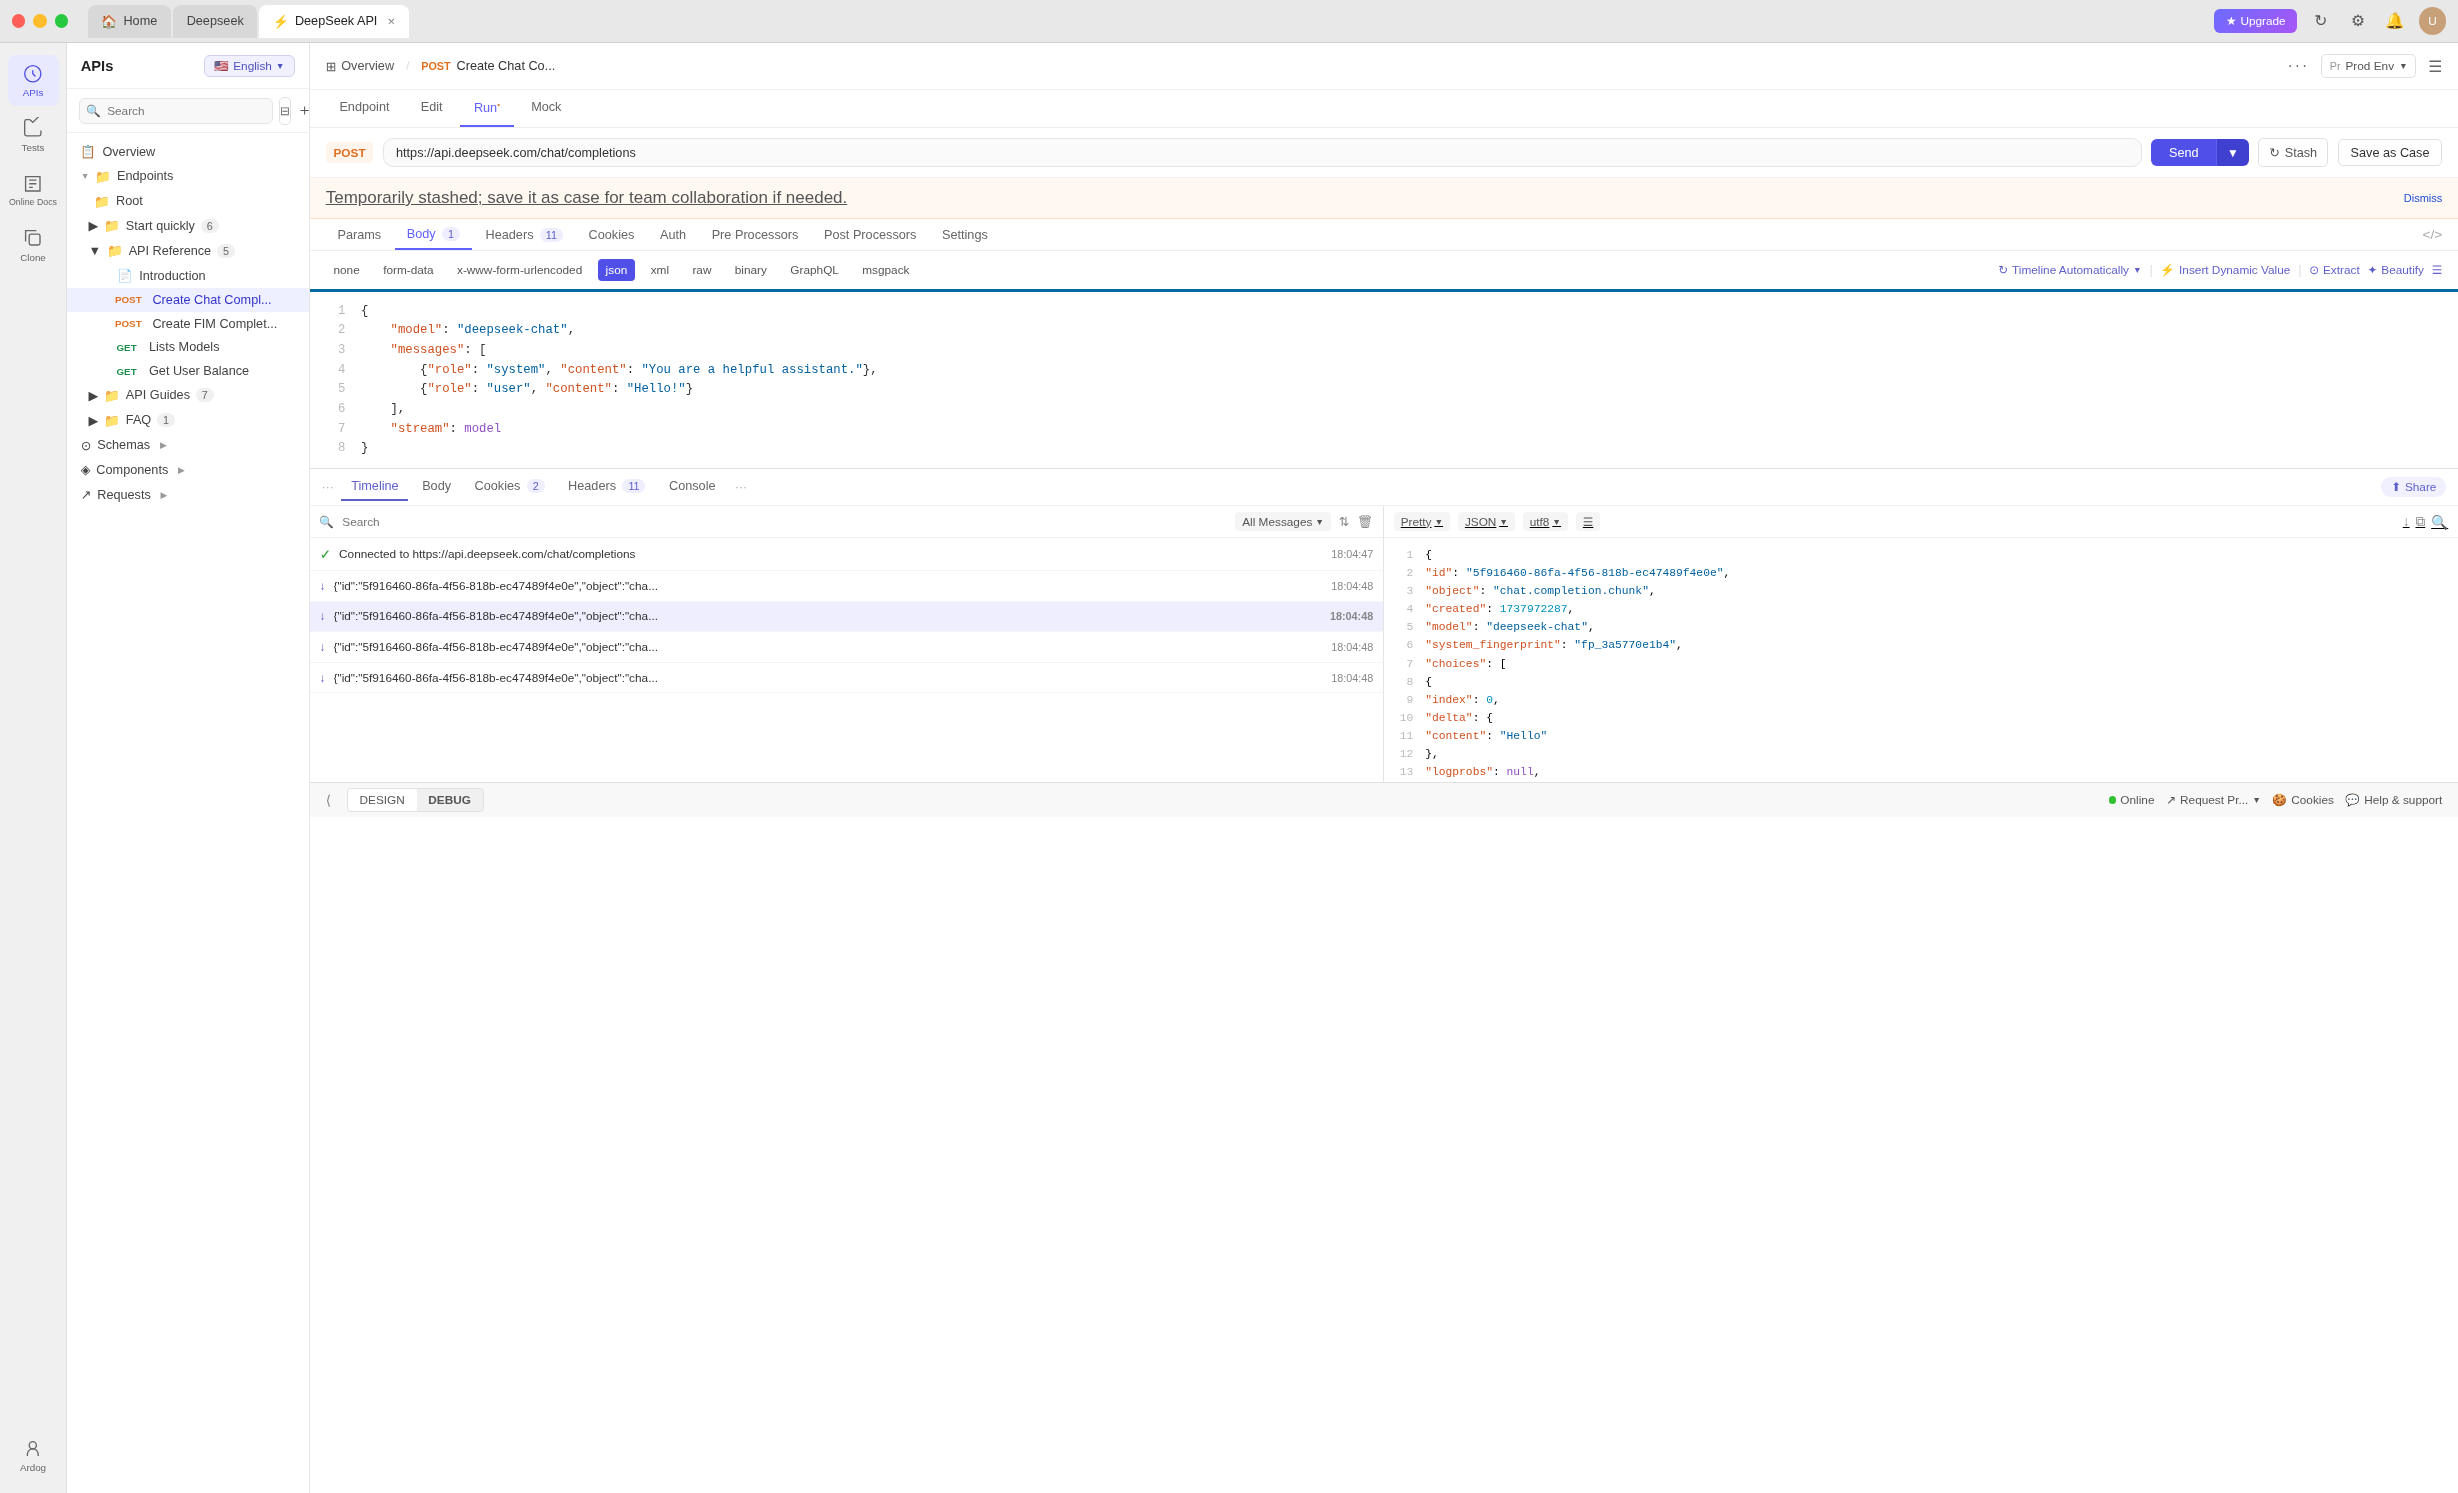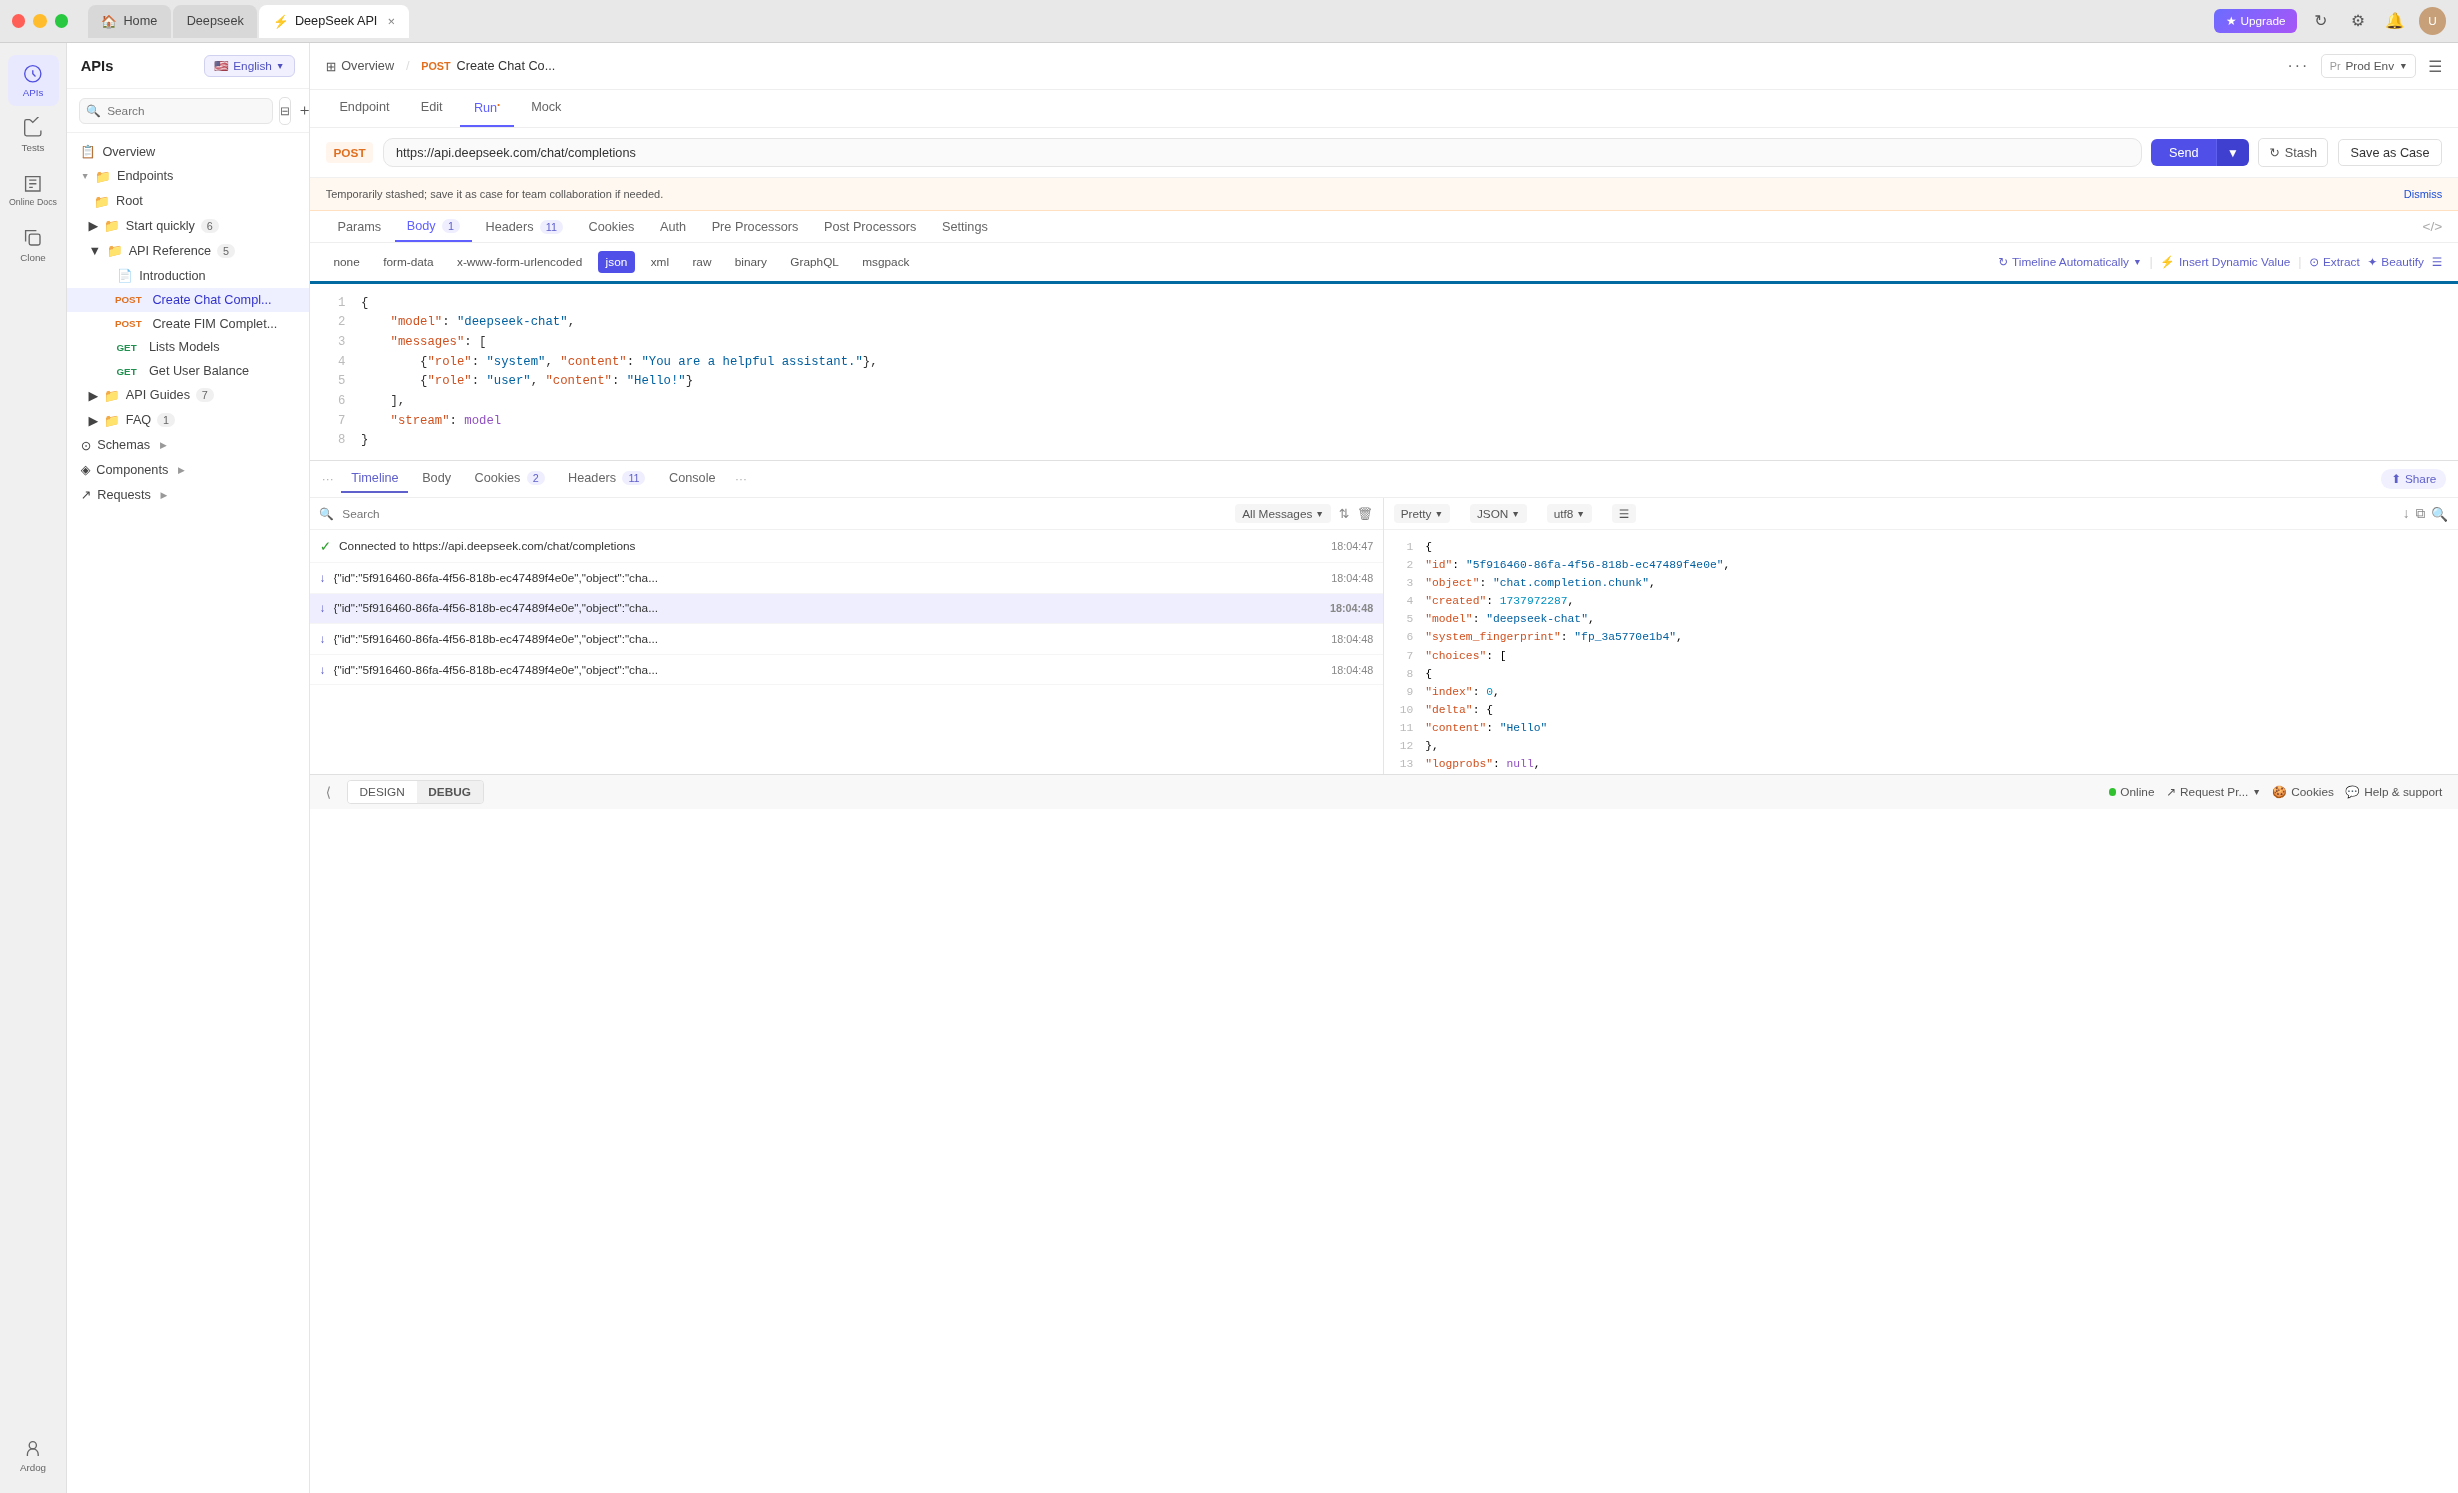--- a/index.html
+++ b/index.html
@@ -86,21 +86,21 @@
     .method-post-badge { background: #fff5ed; color: #e07020; font-weight: 700; font-size: 11.8px; padding: 3.9px 7.8px; border-radius: 3.9px; }
     .url-input { flex: 1; border: 1px solid #e5e5e5; border-radius: 10px; padding: 6.9px 11.8px; font-size: 12.7px; color: #333; background: #fafafa; outline: none; }
     .send-btn-group { display: flex; border-radius: 5.9px; overflow: hidden; justify-content: flex-end; }
     .send-btn { background: #5050e8; color: white; border: none; padding: 6.9px 17.6px; font-size: 12.7px; cursor: pointer; }
     .send-btn-arrow { background: #4040d0; color: white; border: none; padding: 6.9px 9.8px; cursor: pointer; font-size: 11.8px; border-left: 1px solid #6060f0; }
     .stash-btn { display: flex; align-items: center; gap: 4.9px; color: #555; font-size: 12.7px; cursor: pointer; padding: 5.9px 9.8px; border: 1px solid #e0e0e0; border-radius: 4.9px; }
     .save-case-btn { background: #fff; border: 1px solid #e0e0e0; border-radius: 4.9px; padding: 5.9px 11.8px; font-size: 12.7px; cursor: pointer; color: #333; }
 
     
     .notice-bar { background: #fff8f0; border-bottom: 1px solid #ffe0c0; padding: 9.8px 15.7px; display: flex; align-items: center; justify-content: space-between; }
-    .notice-text { font-size: 11px; color: #555; }
+    .notice-text { font-size: 17px; color: #555; text-decoration: underline; }
     .dismiss-btn { color: #1d4ed8; font-size: 11px; cursor: pointer; }
 
     
     .req-tabs { display: flex; align-items: center; padding: 0 15.7px; border-bottom: 1px solid #eee; gap: 2px; }
     .req-tab { padding: 7.8px 11.8px; font-size: 12.7px; color: #666; cursor: pointer; }
     .req-tab.active { color: #6060ff; border-bottom: 2px solid #6060ff; }
     .req-tab-count { background: #eeeeff; color: #6060cc; border-radius: 7.8px; padding: 1px 5.9px; font-size: 10.8px; margin-left: 2.9px; }
     .req-tabs-right { margin-left: auto; color: #aaa; cursor: pointer; font-size: 13.7px; }
 
     
@@ -141,21 +141,21 @@
     .timeline-action { cursor: pointer; color: #888; font-size: 12.7px; }
     .timeline-entries { overflow-y: auto; flex: 1; }
     .timeline-entry { display: flex; align-items: center; gap: 7.8px; padding: 7.8px 9.8px; border-bottom: 1px solid #f5f5f5; font-size: 11.8px; cursor: pointer; }
     .timeline-entry.highlighted { background: #eeeeff; }
     .entry-status { color: #30a030; font-size: 13.7px; }
     .entry-arrow { color: #6060cc; font-size: 11.8px; }
     .entry-text { flex: 1; color: #333; overflow: hidden; text-overflow: ellipsis; white-space: nowrap; }
     .entry-time { color: #888; font-size: 10.8px; white-space: nowrap; }
 
     
-    .json-format-bar { display: flex; align-items: center; padding: 5.9px 9.8px; gap: 20px; border-bottom: 1px solid #f0f0f0; }
+    .json-format-bar { display: flex; align-items: center; padding: 5.9px 9.8px; gap: 8px; border-bottom: 1px solid #f0f0f0; text-decoration: underline; }
     .json-format-select { font-size: 11.8px; color: #555; cursor: pointer; display: flex; align-items: center; gap: 2.9px; background: #f5f5f5; border-radius: 3.9px; padding: 2.9px 6.9px; }
     .json-actions { margin-left: auto; display: flex; gap: 5.9px; }
     .json-action-btn { cursor: pointer; color: #888; font-size: 13.7px; }
     .json-code { flex: 1; font-family: 'Monaco', 'Courier New', monospace; font-size: 11.3px; line-height: 1.6; padding: 7.8px 11.8px; overflow: auto; }
     .json-line { display: flex; gap: 11.8px; }
     .json-line-num { color: #bbb; min-width: 17.6px; text-align: right; user-select: none; }
     .json-key { color: #d0501e; }
     .json-str { color: #0060a0; }
     .json-num { color: #0090c0; }
     .json-null { color: #9050c0; }

